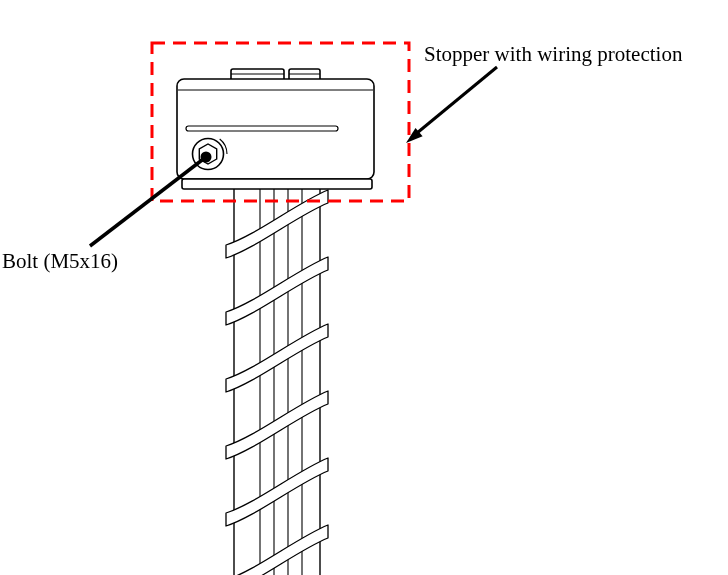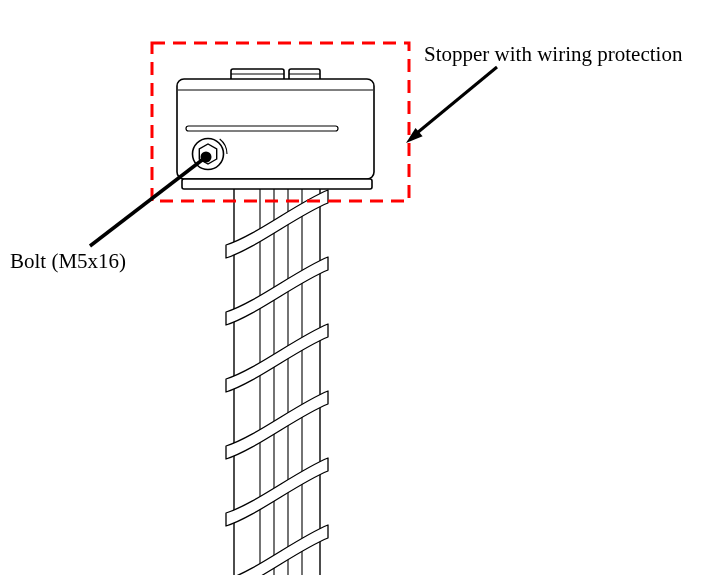--- a/index.html
+++ b/index.html
@@ -13,21 +13,21 @@
   }
   #drawing{position:absolute;left:0;top:0;}
   .diagram-label{
     position:absolute;
     color:#000;
     font-size:21px;
     line-height:1.1;
     white-space:nowrap;
   }
   .label-stopper{left:424px;top:3px;}
-  .label-bolt{left:10px;top:210px;}
+  .label-bolt{left:2px;top:210px;}
 </style>
 </head>
 <body>
 
 <div id="canvas">
 
   <svg id="drawing" width="728" height="575" viewBox="0 0 728 575">
 
     <g>
 

